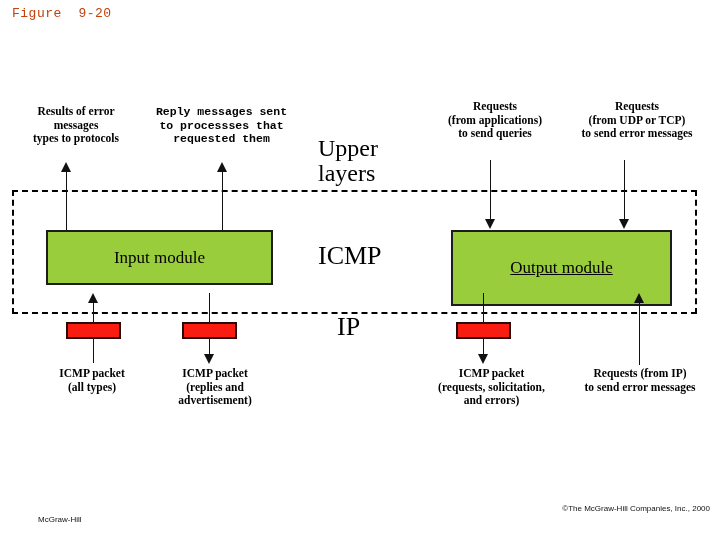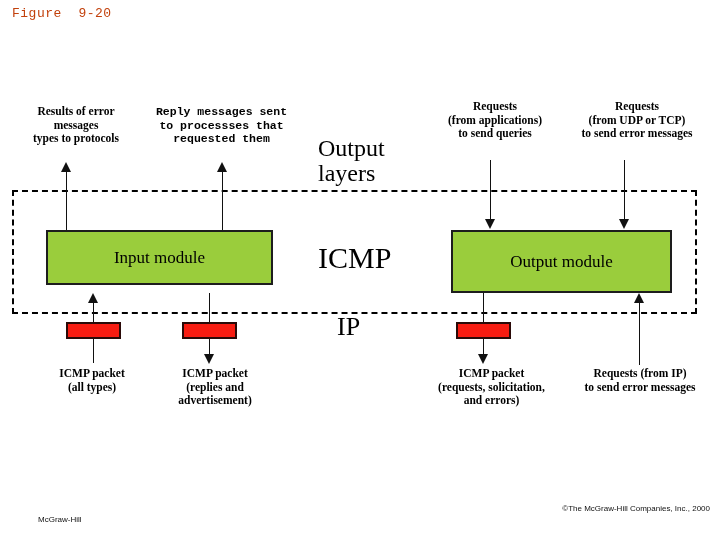--- a/index.html
+++ b/index.html
@@ -64,21 +64,21 @@
     border: 2px solid #1d1d1d;
     box-sizing: border-box;
     display: flex;
     align-items: center;
     justify-content: center;
     font-family: "Liberation Serif", serif;
     font-size: 17px;
     color: #000000;
   }
   #input-module  { left: 46px;  top: 230px; width: 227px; height: 55px; }
-  #output-module { left: 451px; top: 230px; width: 221px; height: 63px; }
+  #output-module { left: 451px; top: 230px; width: 221px; height: 76px; text-decoration: underline; }
 
   
   .packet-box {
     position: absolute;
     background: #F81C11;
     border: 2px solid #2a0a08;
     box-sizing: border-box;
     width: 55px;
     height: 17px;
   }
@@ -112,21 +112,21 @@
   #upper-layers-label {
     left: 318px;
     top: 136px;
     font-size: 24px;
     line-height: 1.05em;
     text-align: left;
   }
   #icmp-label {
     left: 318px;
     top: 241px;
-    font-size: 30px;
+    font-size: 26px;
   }
   #ip-label {
     left: 337px;
     top: 312px;
     font-size: 26px;
   }
   
   .caption {
     position: absolute;
     font-family: "Liberation Serif", serif;
@@ -160,21 +160,21 @@
   <div class="caption caption-top" id="cap-tl2">Reply messages sent
 to processses that
 requested them</div>
   <div class="caption caption-top" id="cap-tr1">Requests
 (from applications)
 to send queries</div>
   <div class="caption caption-top" id="cap-tr2">Requests
 (from UDP or TCP)
 to send error messages</div>
 
-  <div class="big-label" id="upper-layers-label">Output
+  <div class="big-label" id="upper-layers-label">Upper
 layers</div>
   <div class="big-label" id="icmp-label">ICMP</div>
   <div class="big-label" id="ip-label">IP</div>
 
   <div class="icmp-region"></div>
 
   <div class="vline" style="left:66px;  top:172px; height:58px;"></div>
   <div class="arrowhead arrow-up" style="left:61px; top:162px;"></div>
 
   <div class="vline" style="left:222px; top:172px; height:58px;"></div>

